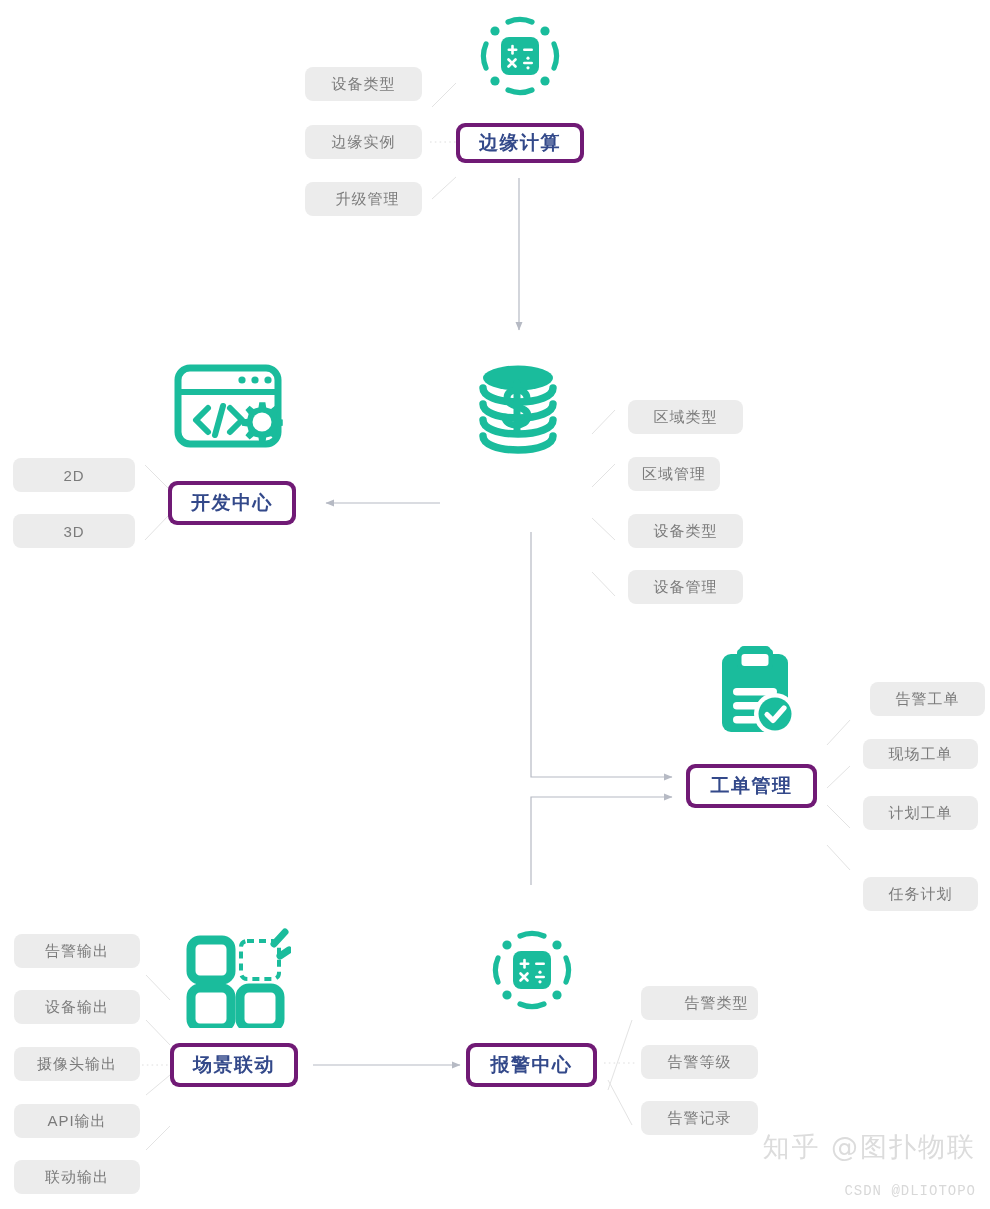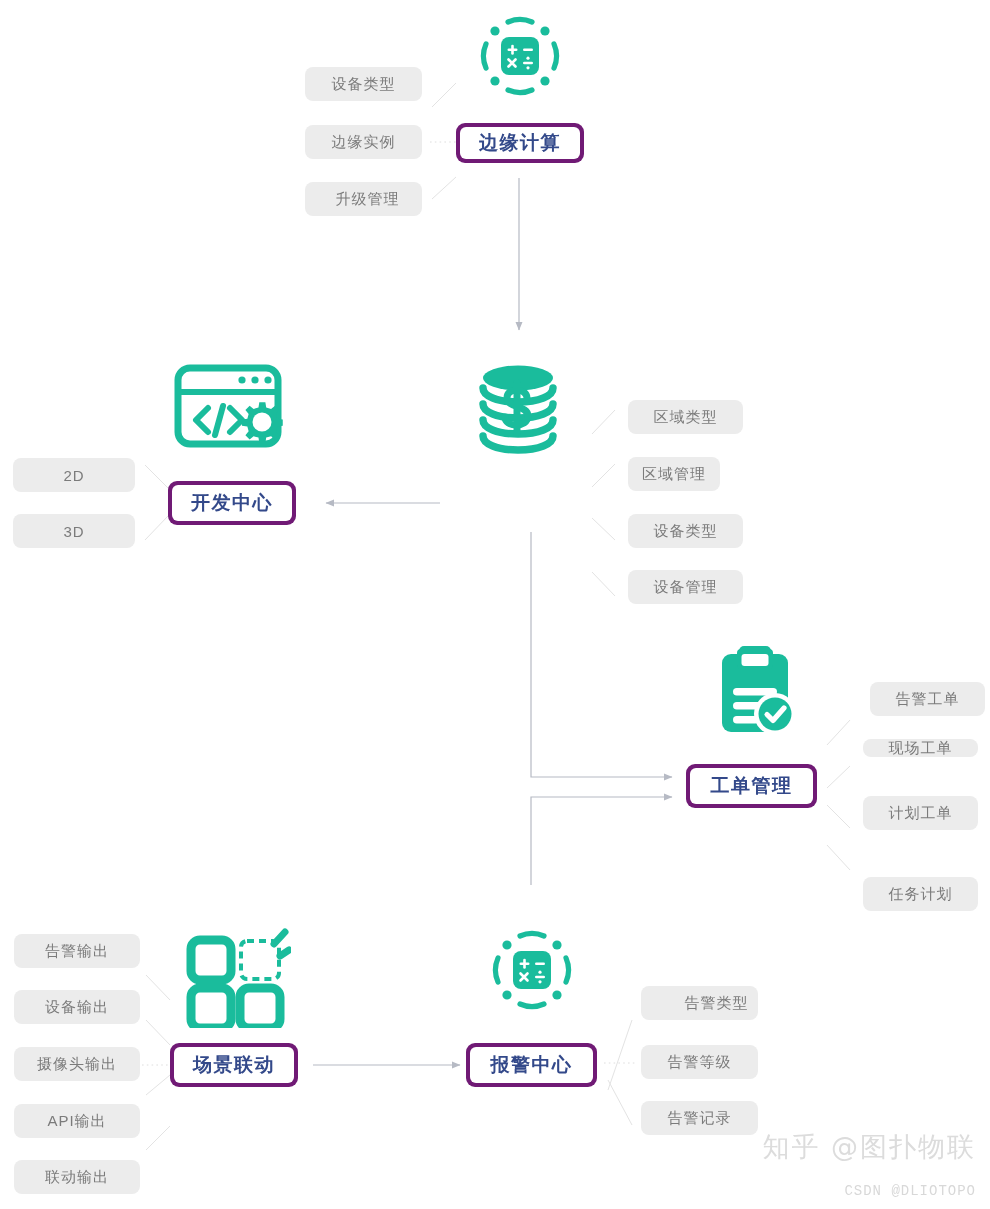--- a/index.html
+++ b/index.html
@@ -287,21 +287,21 @@
 
   <div class="node" style="left:686px; top:764px; width:131px; height:44px;">
     <div class="node-inner">
       <span class="node-label">工单管理</span>
     </div>
   </div>
 
   <div class="chip" style="left:863px; top:682px; width:115px; height:34px;margin-left:7px;">
     <span class="chip-label">告警工单</span>
   </div>
-  <div class="chip" style="left:863px; top:739px; width:115px; height:18px;">
+  <div class="chip" style="left:863px; top:739px; width:115px; height:30px;">
     <span class="chip-label">现场工单</span>
   </div>
   <div class="chip" style="left:863px; top:796px; width:115px; height:34px;">
     <span class="chip-label">计划工单</span>
   </div>
   <div class="chip" style="left:863px; top:853px; width:115px; height:34px;margin-top:24px;">
     <span class="chip-label">任务计划</span>
   </div>
 
   <div class="icon" style="left:185px; top:928px; width:106px; height:100px;">

